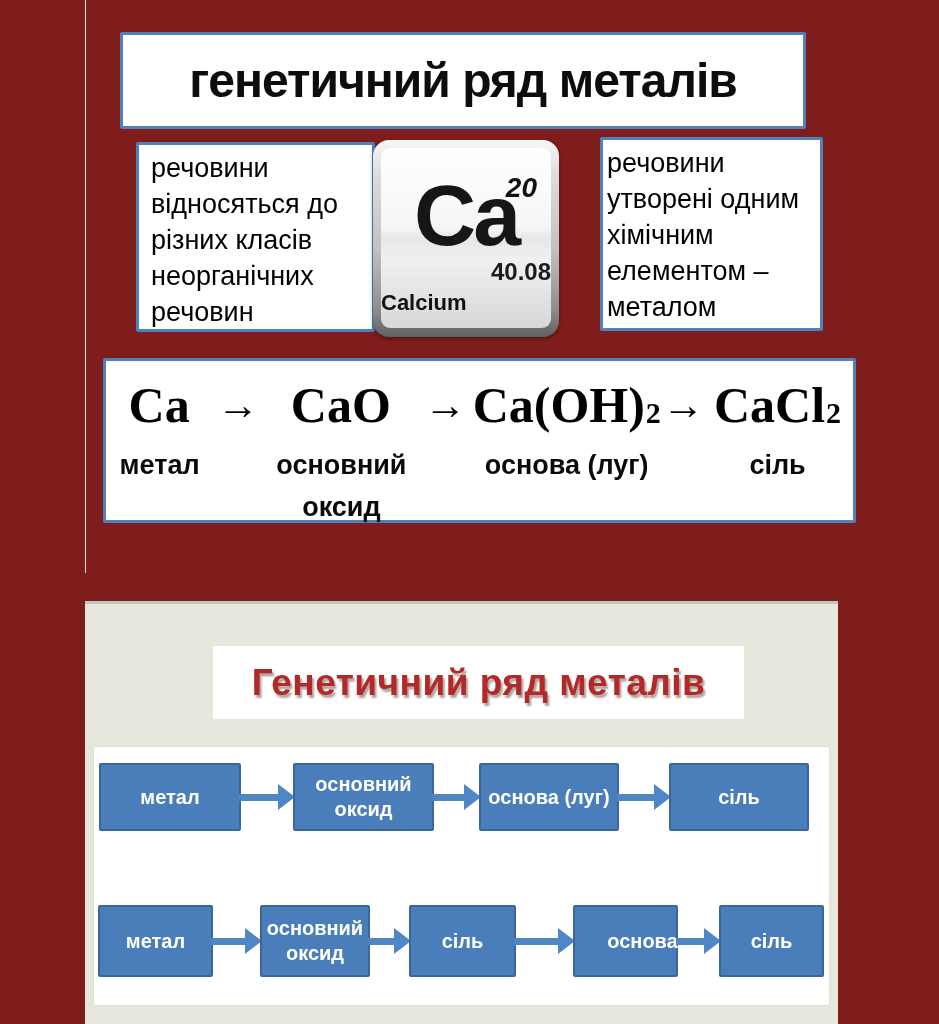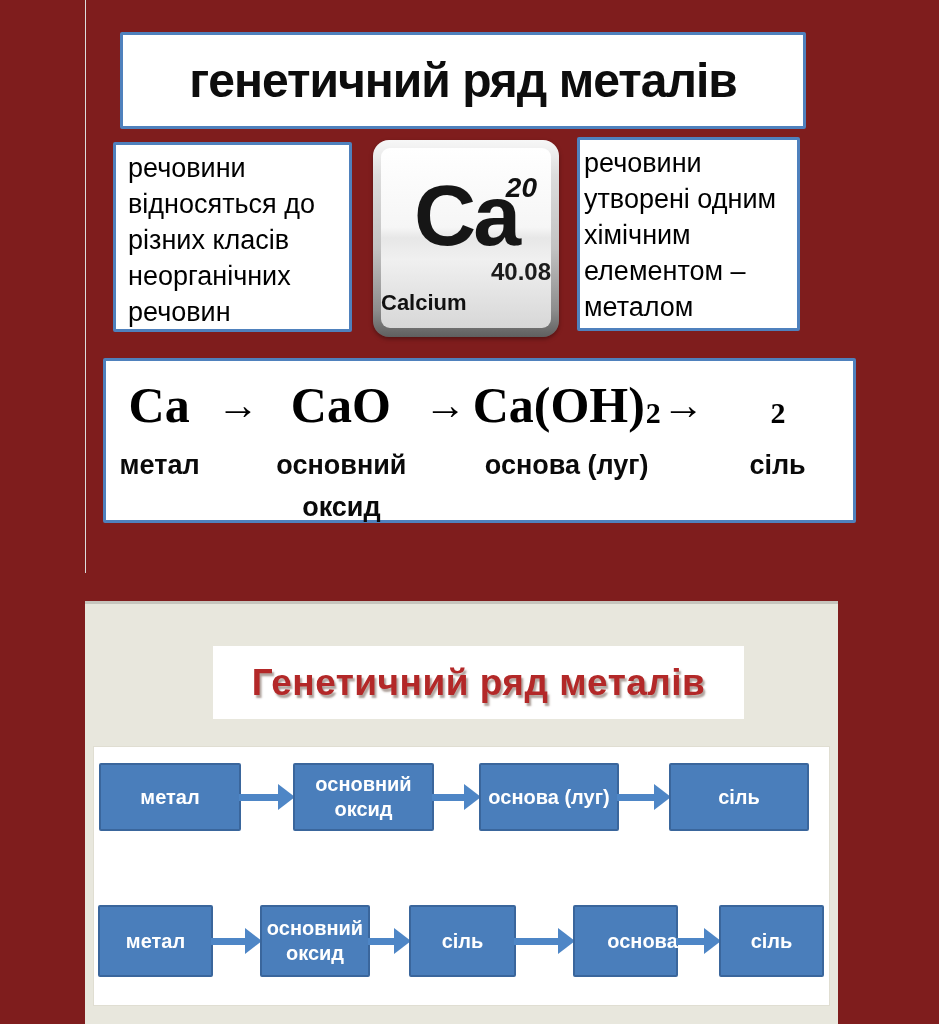--- a/index.html
+++ b/index.html
@@ -8,21 +8,21 @@
 
   
   .edge-line{position:absolute;left:85px;top:0;width:1px;height:573px;background:#dcdcdc;}
 
   .s1-title-box{position:absolute;left:120px;top:32px;width:680px;height:91px;
     border:3px solid #4f81bd;border-radius:2px;background:#fff;
     display:flex;align-items:center;justify-content:center;}
   .s1-title{font-size:48px;font-weight:700;color:#0d0d0d;letter-spacing:-1px;}
 
   .def-box{position:absolute;border:3px solid #4f81bd;border-radius:2px;background:#fff;
-    color:#000;font-size:27px;line-height:1.33;font-weight:400;}
+    color:#000;font-size:27px;line-height:1.33;font-weight:400;margin-left:23px;}
   .def-left{left:113px;top:142px;width:239px;height:190px;padding:6px 2px 4px 12px;box-sizing:border-box;}
   .def-right{left:577px;top:137px;width:223px;height:194px;padding:6px 18px 4px 4px;box-sizing:border-box;}
 
   
   .ca-tile{position:absolute;left:373px;top:140px;width:186px;height:197px;border-radius:16px;
     background:linear-gradient(180deg,#f7f7f7 0%,#dcdcdc 18%,#c2c2c2 55%,#8e8e8e 86%,#5f5f5f 100%);
     box-shadow:0 2px 4px rgba(0,0,0,0.35);}
   .ca-inner{position:absolute;left:8px;top:8px;right:8px;bottom:9px;border-radius:9px;
     background:linear-gradient(180deg,#ffffff 0%,#f6f6f6 44%,#e7e7e7 50%,#f0f0f0 62%,#d7d7d7 100%);}
   .ca-num{position:absolute;top:24px;right:14px;font-size:28px;font-weight:700;color:#111;font-style:italic;}
@@ -128,20 +128,21 @@
         <span>→</span>
       </div>
       <div class="eq-cell eq-formula">
         <span>Ca(OH)</span>
           <sub>2</sub>
       </div>
       <div class="eq-cell eq-arrow">
         <span>→</span>
       </div>
       <div class="eq-cell eq-formula">
+        <span>CaCl</span>
           <sub>2</sub>
       </div>
 
       <div class="eq-cell eq-label">метал</div>
       <div></div>
       <div class="eq-cell eq-label">основний оксид</div>
       <div></div>
       <div class="eq-cell eq-label">основа (луг)</div>
       <div></div>
       <div class="eq-cell eq-label">сіль</div>

